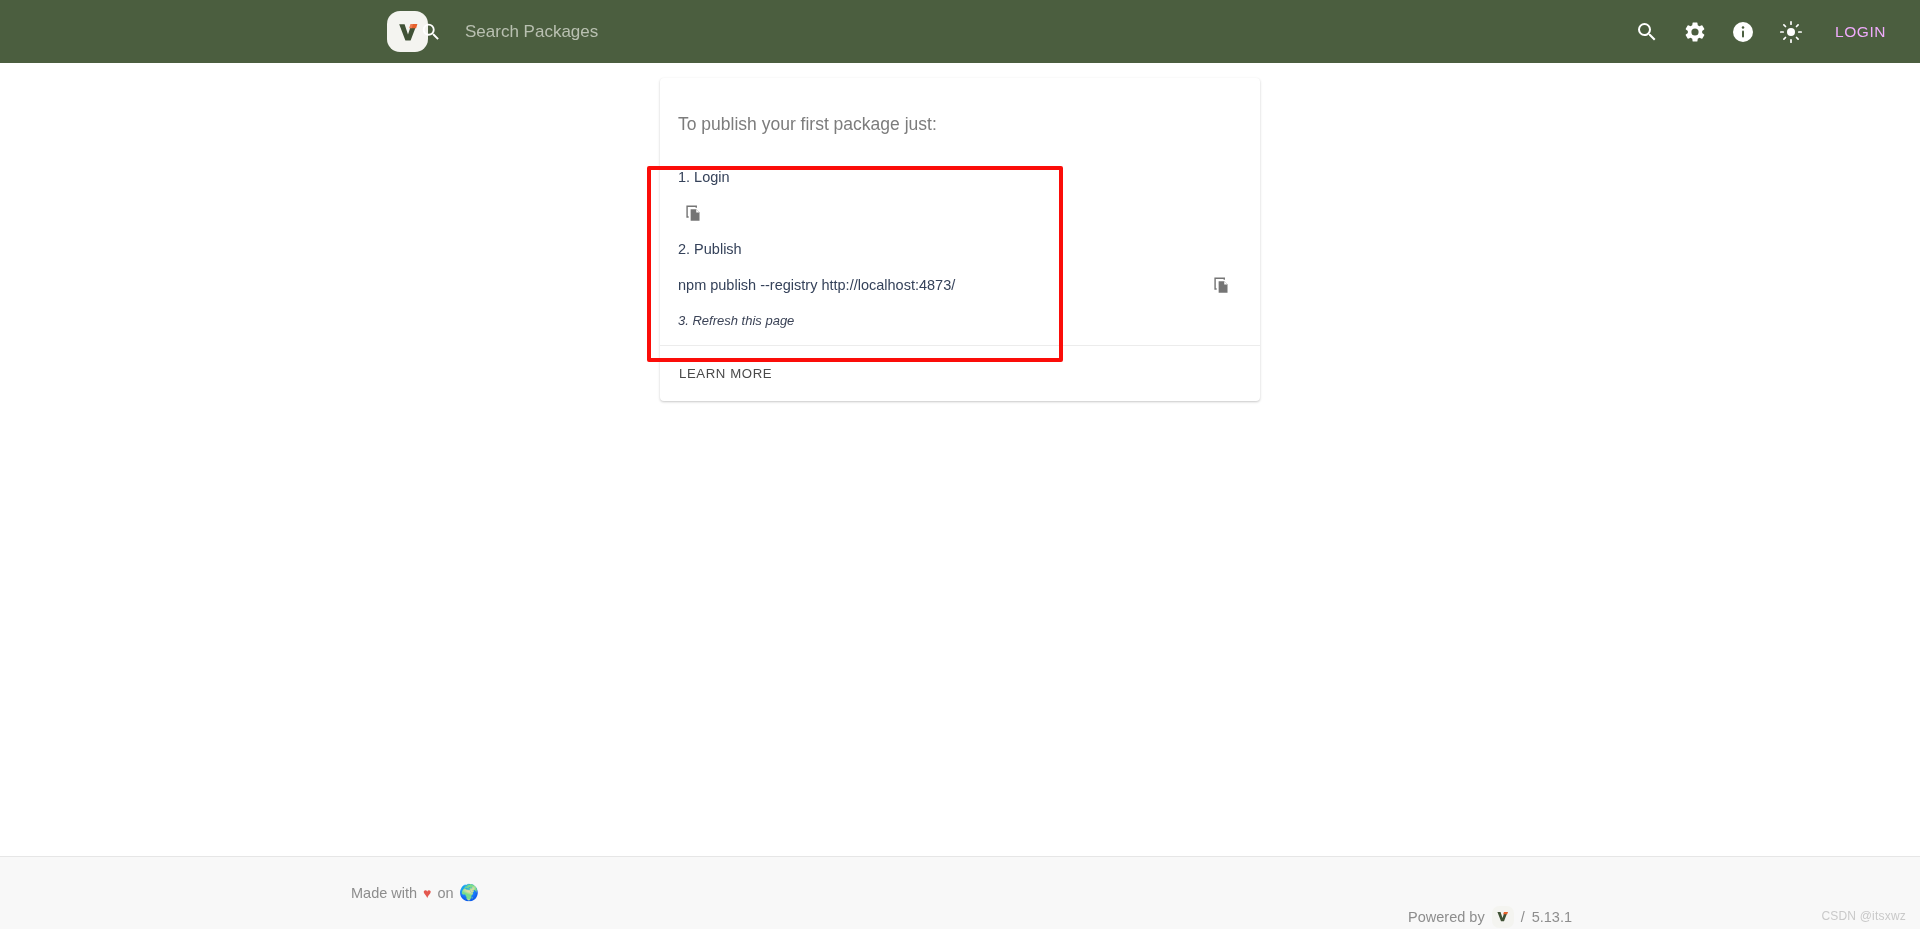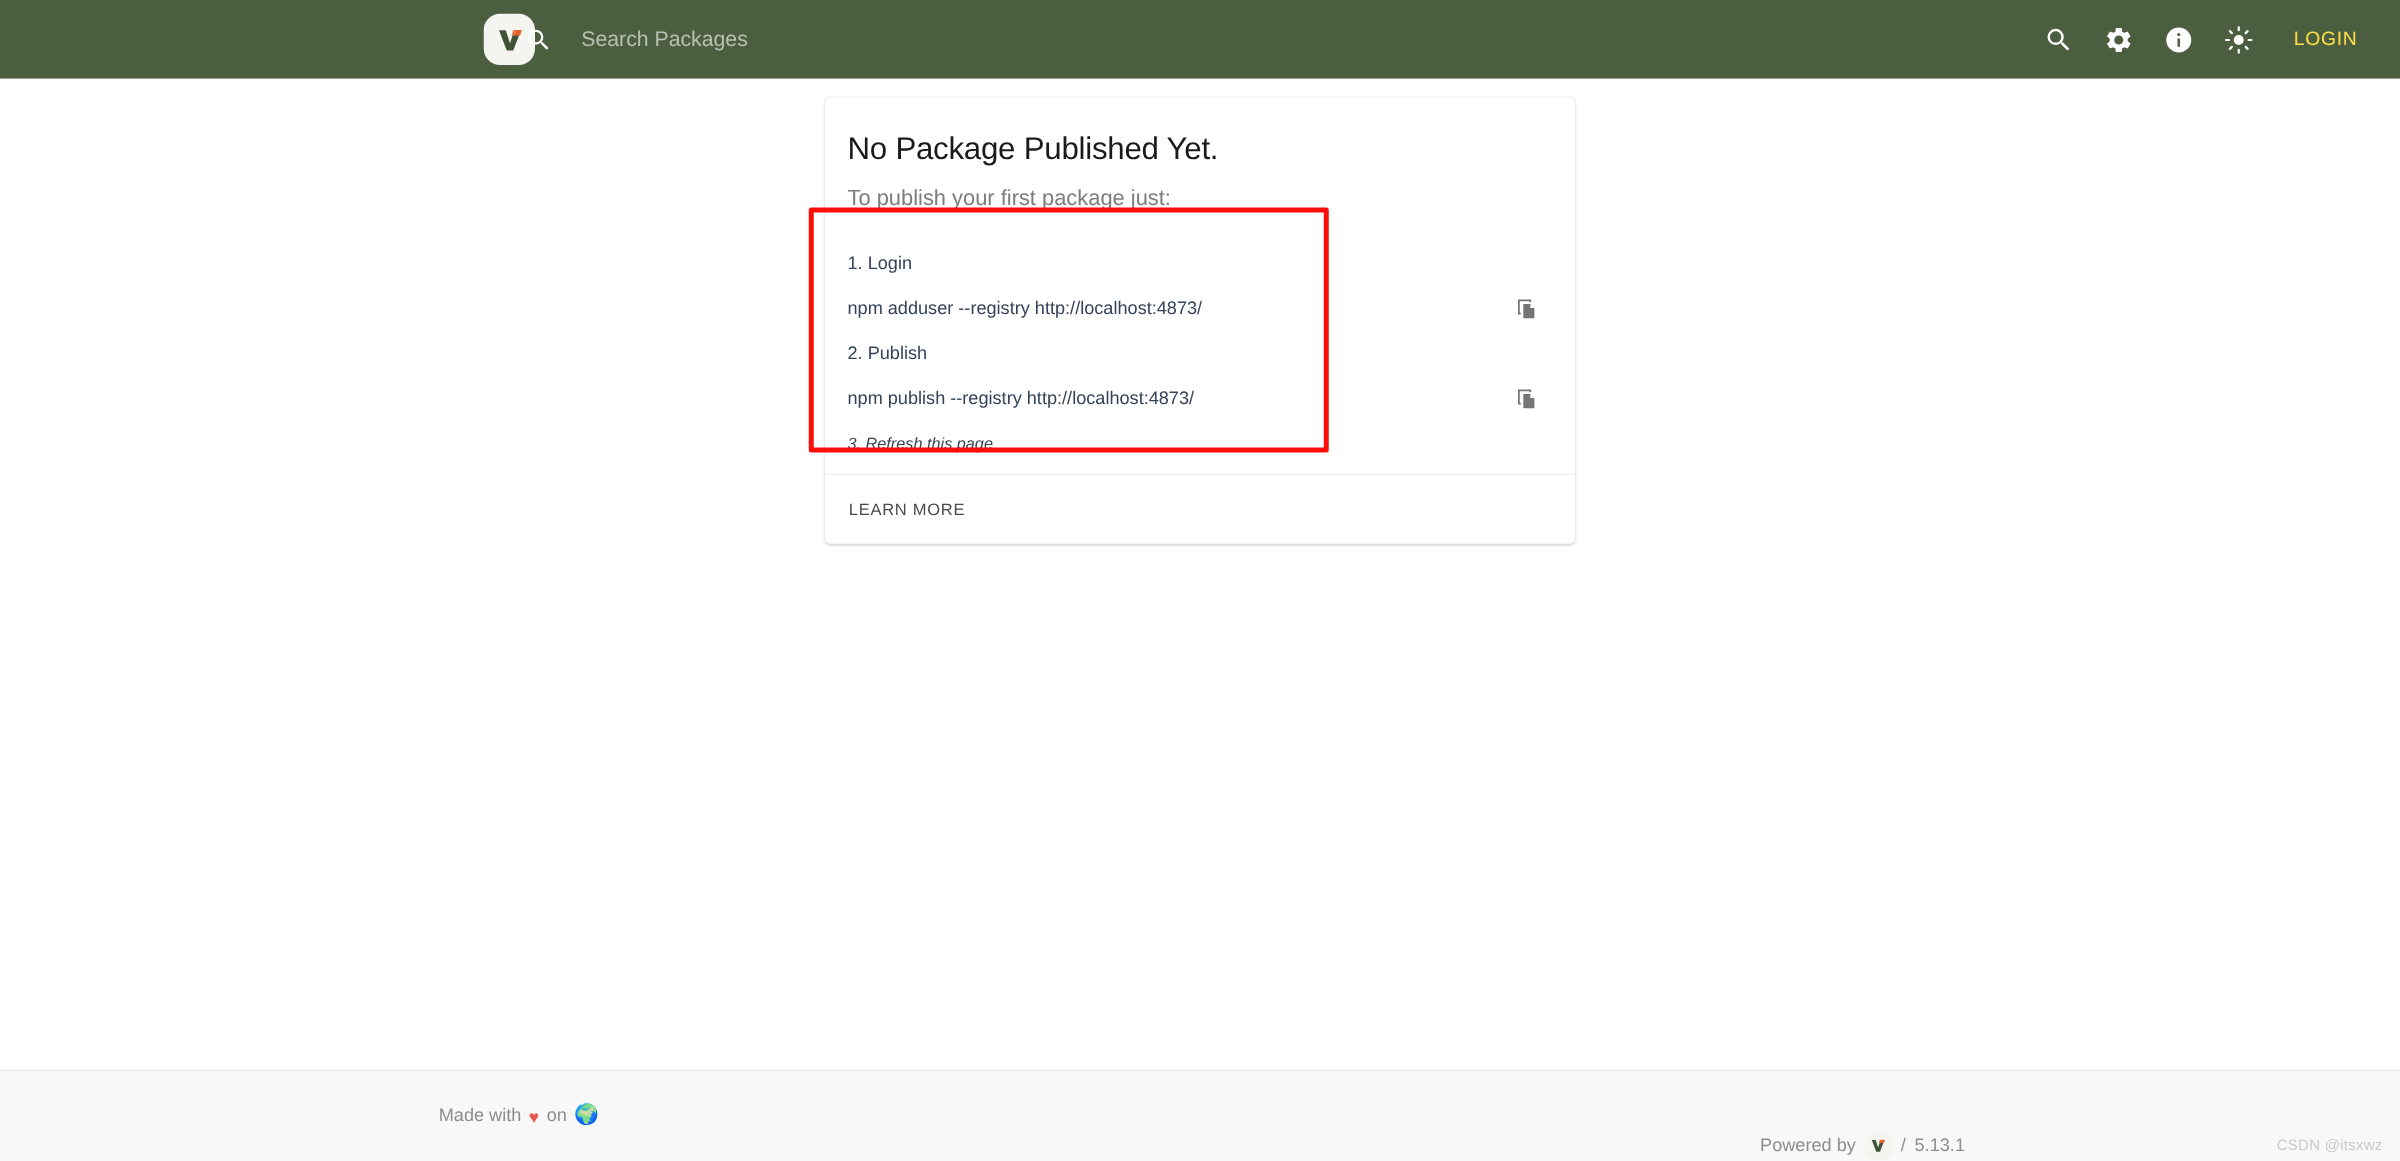--- a/index.html
+++ b/index.html
@@ -82,21 +82,21 @@
   .hdr-icon-btn {
     width: 48px; height: 48px;
     display: flex; align-items: center; justify-content: center;
     background: transparent; border: none; cursor: pointer;
     border-radius: 50%;
   }
 
   .login-btn {
     background: transparent;
     border: none;
-    color: #fde047;
+    color: #f0abfc;
     font-family: "Liberation Sans", sans-serif;
     font-size: 15.5px;
     letter-spacing: 0.55px;
     padding: 8px 16px 8px 14px;
     cursor: pointer;
     margin-left: 6px;
   }
 
   
   .content {
@@ -314,31 +314,29 @@
     </button>
 
     <button class="login-btn">LOGIN</button>
   </div>
 </div>
 
 <div class="content">
 
   <div class="card">
 
-    <div class="card-title">No Package Published Yet.</div>
     <div class="card-subtitle">To publish your first package just:</div>
 
     <div class="steps">
 
       <div class="step-row">
         <span class="step-label">1. Login</span>
       </div>
 
       <div class="step-row">
-        <span class="step-cmd">npm adduser --registry http://localhost:4873/</span>
         <button class="copy-btn">
           <svg width="19" height="19" viewBox="0 0 24 24">
             <path fill="none" stroke="#757575" stroke-width="1.8" d="M15.5 4.8V2.9H3.9v13.5h2"></path>
             <path fill="#757575" d="M8.4 6.5h7.1l4.1 4.1v10.4H8.4z"></path>
             <path fill="#ffffff" d="M15.5 6.5l4.1 4.1h-4.1z"></path>
           </svg>
         </button>
       </div>
 
       <div class="step-row">

